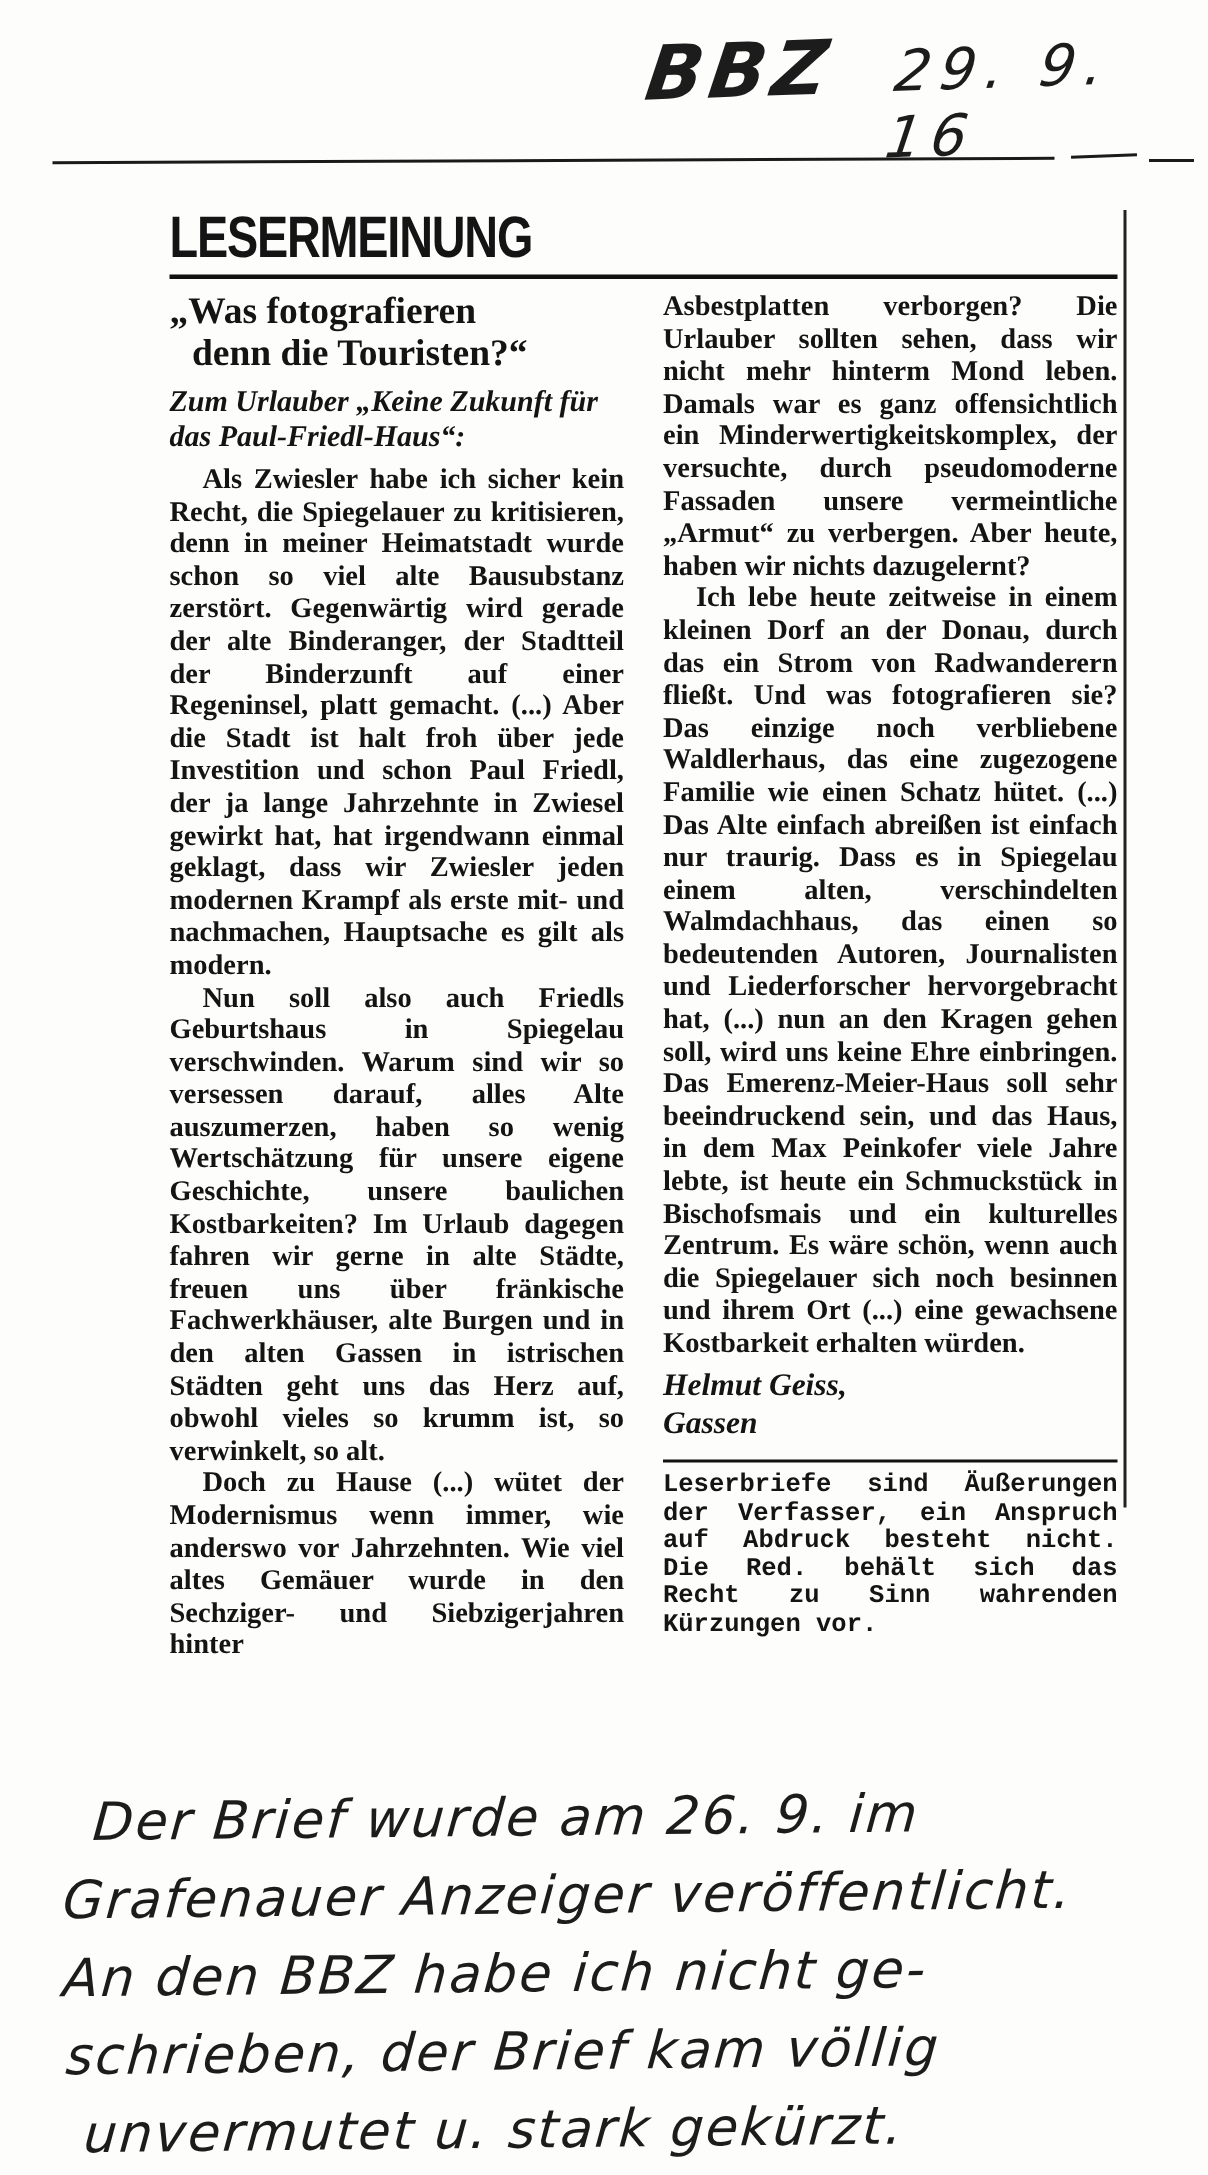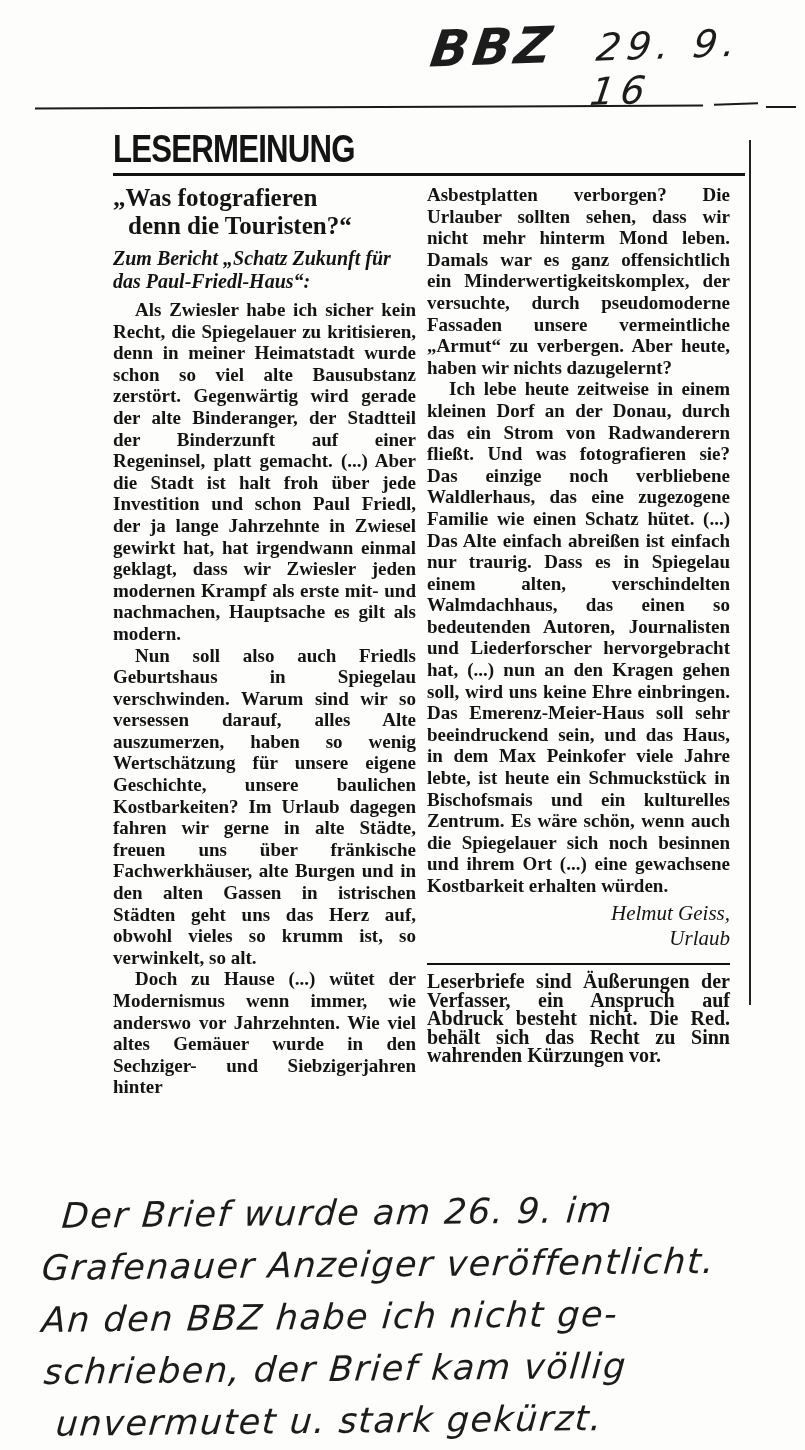--- a/index.html
+++ b/index.html
@@ -31,51 +31,51 @@
     position:absolute;left:38px;top:1186px;width:750px;
     transform:rotate(-0.6deg) skewX(-5deg);
     font-size:35px;line-height:52px;letter-spacing:1.5px;white-space:nowrap;
   }
   .bottom-note .hand-line:nth-child(1){margin-left:16px;}
   .bottom-note .hand-line:nth-child(2){margin-left:0px;}
   .bottom-note .hand-line:nth-child(3){margin-left:4px;}
   .bottom-note .hand-line:nth-child(4){margin-left:10px;}
   .bottom-note .hand-line:nth-child(5){margin-left:26px;}
   
-  .article{position:absolute;left:113px;top:128px;width:634px;}
+  .article{position:absolute;left:113px;top:138px;width:634px;}
   .section-title{
     margin:0;font-family:"Liberation Sans", sans-serif;font-weight:bold;
     font-size:39px;line-height:42px;letter-spacing:-1px;
     transform:scaleX(0.80);transform-origin:left center;white-space:nowrap;
   }
   .section-rule{height:3px;background:#111;margin-top:3px;width:632px;}
-  .columns{display:flex;gap:11px;margin-top:8px;}
+  .columns{display:flex;gap:26px;margin-top:8px;}
   .col{width:303px;}
   .headline{
     margin:0 0 2px 0;font-weight:bold;font-size:25px;line-height:28px;
   }
   .headline span{display:block;}
   .headline .hl2{padding-left:15px;}
   .intro{
     margin:7px 0 6px 0;font-style:italic;font-weight:bold;
     font-size:20px;line-height:23px;
   }
   .body-par{
     margin:0;font-size:19px;line-height:21.6px;text-align:justify;
     hyphens:auto;font-weight:bold;-webkit-hyphens:auto;
   }
   .body-par.indent{text-indent:22px;}
   .signature{
-    text-align:right;font-weight:normal;font-style:italic;
+    font-weight:bold;font-style:italic;
     font-size:21px;line-height:25px;margin-top:4px;
   }
   .footer-rule{height:2.5px;background:#111;margin-top:12px;width:303px;}
   .footer-note{
-    margin:7px 0 0 0;font-weight:bold;font-size:20px;line-height:18.5px;
-    text-align:justify;hyphens:auto;-webkit-hyphens:auto;
+    margin:7px 0 0 0;font-weight:bold;font-size:17px;line-height:18.5px;
+    text-align:justify;hyphens:auto;font-family:Liberation Mono, monospace;-webkit-hyphens:auto;
   }
 </style>
 </head>
 <body>
 
 <div class="page">
 
   <div class="handwriting top-note">
     <span class="abbr">BBZ</span>
     <span class="date">29. 9. 16</span>
@@ -90,32 +90,32 @@
   <div class="article">
     <h1 class="section-title">LESERMEINUNG</h1>
     <div class="section-rule"></div>
 
     <div class="columns">
       <div class="col">
         <h2 class="headline">
           <span class="hl1">„Was fotografieren</span>
           <span class="hl2">denn die Touristen?“</span>
         </h2>
-        <p class="intro">Zum Bericht „Schatz Zukunft für das Paul-Friedl-Haus“:</p>
+        <p class="intro">Zum Urlauber „Keine Zukunft für das Paul-Friedl-Haus“:</p>
         <p class="body-par indent">Als Zwiesler habe ich sicher kein Recht, die Spiegelauer zu kritisieren, denn in meiner Heimatstadt wurde schon so viel alte Bausubstanz zerstört. Gegenwärtig wird gerade der alte Binderanger, der Stadtteil der Binderzunft auf einer Regeninsel, platt gemacht. (...) Aber die Stadt ist halt froh über jede Investition und schon Paul Friedl, der ja lange Jahrzehnte in Zwiesel gewirkt hat, hat irgendwann einmal geklagt, dass wir Zwiesler jeden modernen Krampf als erste mit- und nachmachen, Hauptsache es gilt als modern.</p>
         <p class="body-par indent">Nun soll also auch Friedls Geburtshaus in Spiegelau verschwinden. Warum sind wir so versessen darauf, alles Alte auszumerzen, haben so wenig Wertschätzung für unsere eigene Geschichte, unsere baulichen Kostbarkeiten? Im Urlaub dagegen fahren wir gerne in alte Städte, freuen uns über fränkische Fachwerkhäuser, alte Burgen und in den alten Gassen in istrischen Städten geht uns das Herz auf, obwohl vieles so krumm ist, so verwinkelt, so alt.</p>
         <p class="body-par indent">Doch zu Hause (...) wütet der Modernismus wenn immer, wie anderswo vor Jahrzehnten. Wie viel altes Gemäuer wurde in den Sechziger- und Siebzigerjahren hinter</p>
       </div>
 
       <div class="col">
         <p class="body-par">Asbestplatten verborgen? Die Urlauber sollten sehen, dass wir nicht mehr hinterm Mond leben. Damals war es ganz offensichtlich ein Minderwertigkeitskomplex, der versuchte, durch pseudomoderne Fassaden unsere vermeintliche „Armut“ zu verbergen. Aber heute, haben wir nichts dazugelernt?</p>
         <p class="body-par indent">Ich lebe heute zeitweise in einem kleinen Dorf an der Donau, durch das ein Strom von Radwanderern fließt. Und was fotografieren sie? Das einzige noch verbliebene Waldlerhaus, das eine zugezogene Familie wie einen Schatz hütet. (...) Das Alte einfach abreißen ist einfach nur traurig. Dass es in Spiegelau einem alten, verschindelten Walmdachhaus, das einen so bedeutenden Autoren, Journalisten und Liederforscher hervorgebracht hat, (...) nun an den Kragen gehen soll, wird uns keine Ehre einbringen. Das Emerenz-Meier-Haus soll sehr beeindruckend sein, und das Haus, in dem Max Peinkofer viele Jahre lebte, ist heute ein Schmuckstück in Bischofsmais und ein kulturelles Zentrum. Es wäre schön, wenn auch die Spiegelauer sich noch besinnen und ihrem Ort (...) eine gewachsene Kostbarkeit erhalten würden.</p>
         <div class="signature">
           <div>Helmut Geiss,</div>
-          <div>Urlaub</div>
+          <div>Gassen</div>
         </div>
         <div class="footer-rule"></div>
         <p class="footer-note">Leserbriefe sind Äußerungen der Verfasser, ein Anspruch auf Abdruck besteht nicht. Die Red. behält sich das Recht zu Sinn wahrenden Kürzungen vor.</p>
       </div>
     </div>
   </div>
 
   <div class="handwriting bottom-note">
     <div class="hand-line">Der Brief wurde am 26. 9. im</div>
     <div class="hand-line">Grafenauer Anzeiger veröffentlicht.</div>

